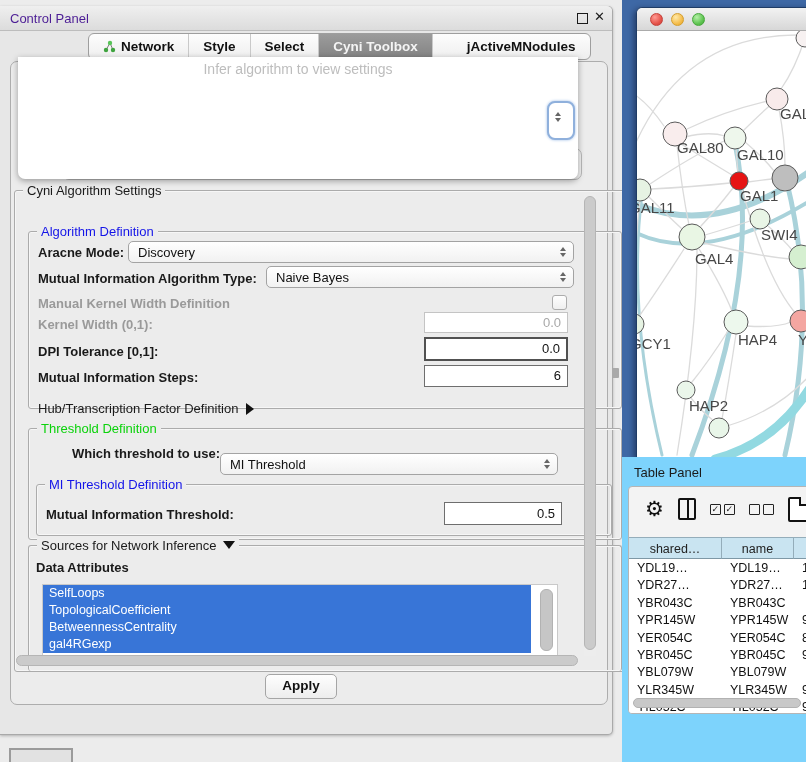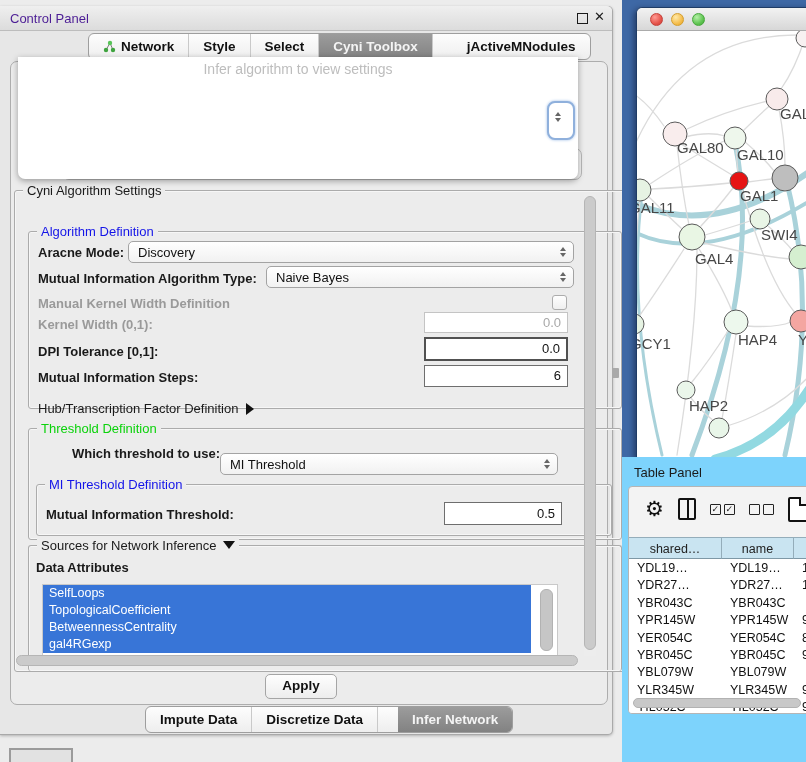--- a/index.html
+++ b/index.html
@@ -267,31 +267,20 @@
       </div>
     <div id="attr-scroll"></div>
   </div>
 
   <div class="abs" id="v-scroll"></div>
   <div class="abs" id="v-thumb"></div>
   <div class="abs" id="h-thumb"></div>
 
   <div class="abs" id="apply-btn">Apply</div>
 
-  <div class="abs tabgroup" id="bottom-tabs">
-      <div class="tab">
-        <span>Impute Data</span>
-      </div>
-      <div class="tab">
-        <span>Discretize Data</span>
-      </div>
-      <div class="tab sel">
-        <span>Infer Network</span>
-      </div>
-    </div>
 
   <div class="abs" id="splitter-handle"></div>
   <div class="abs" id="mini-icon"></div>
 
   <div class="abs" id="desktop">
     <div id="net-window">
       <div id="net-titlebar">
         <span class="light red"></span>
         <span class="light yellow"></span>
         <span class="light green"></span>

